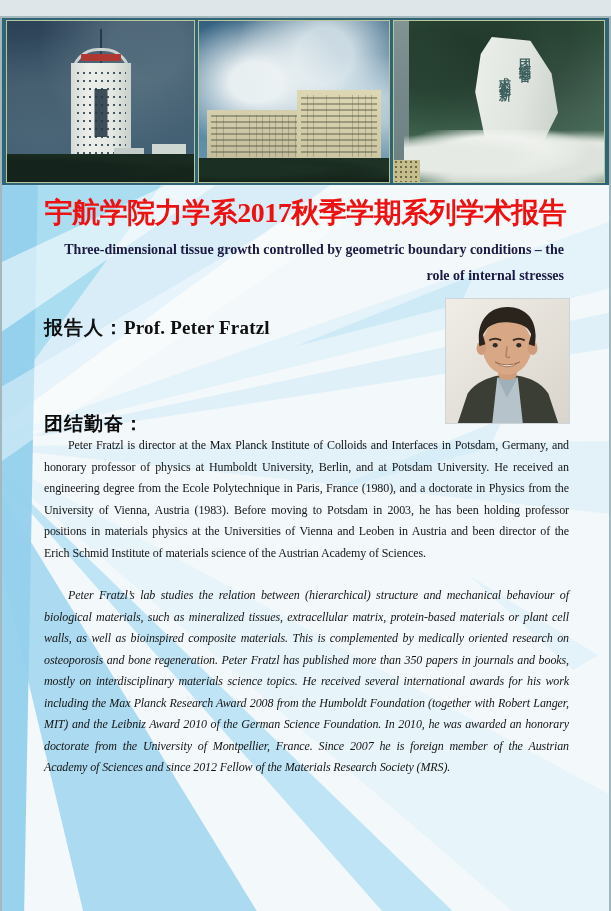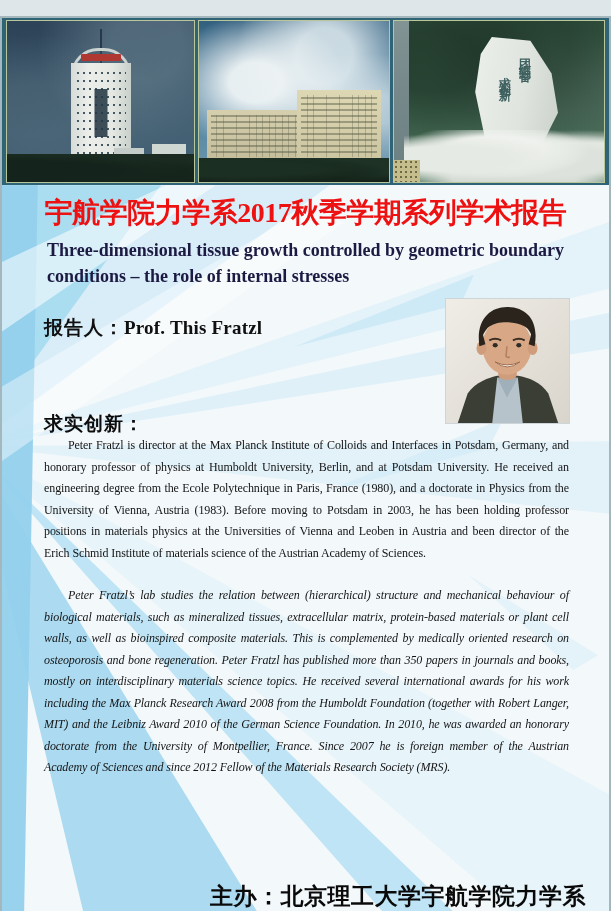--- a/index.html
+++ b/index.html
@@ -79,22 +79,22 @@
     radial-gradient(ellipse at 45% 40%, #eff2ee 0 32%, transparent 62%),
     radial-gradient(ellipse at 70% 60%, #dde3dc 0 34%, transparent 64%),
     radial-gradient(ellipse at 90% 45%, #e8ece6 0 26%, transparent 58%),
     radial-gradient(ellipse at 55% 85%, #cfd7cf 0 40%, transparent 70%);}
   .p3-corner{position:absolute;left:0;bottom:0;width:26px;height:22px;background:#c6bd8d;
     background-image:radial-gradient(circle at 2px 2px, rgba(70,70,40,.7) 1px, transparent 1.3px);background-size:5px 5px;}
 
   
   .series-title{position:absolute;top:176px;left:0;right:0;text-align:center;
     color:#ee1111;font-size:28px;font-weight:bold;letter-spacing:-.5px;white-space:nowrap;}
-  .talk-title{position:absolute;top:219px;left:45px;right:45px;text-align:left;
-    color:#1c1a43;font-size:18px;font-weight:bold;line-height:26px;}
+  .talk-title{position:absolute;top:219px;left:45px;right:45px;text-align:right;
+    color:#1c1a43;font-size:14px;font-weight:bold;line-height:26px;}
 
   
   .info{position:absolute;top:297px;left:42px;font-size:19px;font-weight:bold;color:#101010;line-height:26px;}
   .info-label{letter-spacing:1px;font-family:Liberation Serif, serif;}
   .info-value{letter-spacing:.2px;}
 
   
   .portrait{position:absolute;left:443px;top:280px;width:125px;height:126px;
     border:1px solid #cdd5d9;box-sizing:border-box;overflow:hidden;background:#e9e7e1;}
   .portrait svg{display:block;width:100%;height:100%;}
@@ -166,21 +166,21 @@
       <div class="p3-rocks"></div>
       <div class="p3-corner"></div>
     </div>
   </div>
 
   <div class="series-title">宇航学院力学系2017秋季学期系列学术报告</div>
   <div class="talk-title">Three-dimensional tissue growth controlled by geometric boundary conditions – the role of internal stresses</div>
 
   <div class="info">
     <div class="info-row">
-      <span class="info-label">报告人：</span><span class="info-value">Prof. This Fratzl</span>
+      <span class="info-label">报告人：</span><span class="info-value">Prof. Peter Fratzl</span>
     </div>
   </div>
 
   <div class="portrait">
     <svg viewBox="0 0 125 126" aria-hidden="true">
       <rect width="125" height="126" fill="#ebe8e2"></rect>
       <rect width="125" height="126" fill="url(#pg)"></rect>
       <defs>
         <linearGradient id="pg" x1="0" y1="0" x2="1" y2="1">
           <stop offset="0" stop-color="#f0ede7"></stop>
@@ -206,21 +206,20 @@
       <path d="M68,42 Q74,39 80,42" stroke="#3a2e22" stroke-width="2" fill="none"></path>
       <ellipse cx="50" cy="47" rx="2.6" ry="2.2" fill="#2e2a26"></ellipse>
       <ellipse cx="74" cy="47" rx="2.6" ry="2.2" fill="#2e2a26"></ellipse>
 
       <path d="M62,48 L61,58 Q62,60 65,59" stroke="#b5805f" stroke-width="1.6" fill="none"></path>
 
       <path d="M50,64 Q62,74 75,64 Q62,70 50,64 Z" fill="#fdfdfb" stroke="#9c6a4c" stroke-width="1"></path>
     </svg>
   </div>
 
-  <div class="bio-heading">求实创新：</div>
+  <div class="bio-heading">团结勤奋：</div>
   <div class="bio-body">
     <p>Peter Fratzl is director at the Max Planck Institute of Colloids and Interfaces in Potsdam, Germany, and honorary professor of physics at Humboldt University, Berlin, and at Potsdam University. He received an engineering degree from the Ecole Polytechnique in Paris, France (1980), and a doctorate in Physics from the University of Vienna, Austria (1983). Before moving to Potsdam in 2003, he has been holding professor positions in materials physics at the Universities of Vienna and Leoben in Austria and been director of the Erich Schmid Institute of materials science of the Austrian Academy of Sciences.</p>
     <p>Peter Fratzl’s lab studies the relation between (hierarchical) structure and mechanical behaviour of biological materials, such as mineralized tissues, extracellular matrix, protein-based materials or plant cell walls, as well as bioinspired composite materials. This is complemented by medically oriented research on osteoporosis and bone regeneration. Peter Fratzl has published more than 350 papers in journals and books, mostly on interdisciplinary materials science topics. He received several international awards for his work including the Max Planck Research Award 2008 from the Humboldt Foundation (together with Robert Langer, MIT) and the Leibniz Award 2010 of the German Science Foundation. In 2010, he was awarded an honorary doctorate from the University of Montpellier, France. Since 2007 he is foreign member of the Austrian Academy of Sciences and since 2012 Fellow of the Materials Research Society (MRS).</p>
   </div>
 
-  <div class="footer-host">主办：北京理工大学宇航学院力学系</div>
 
 </div>
 
 </body></html>

